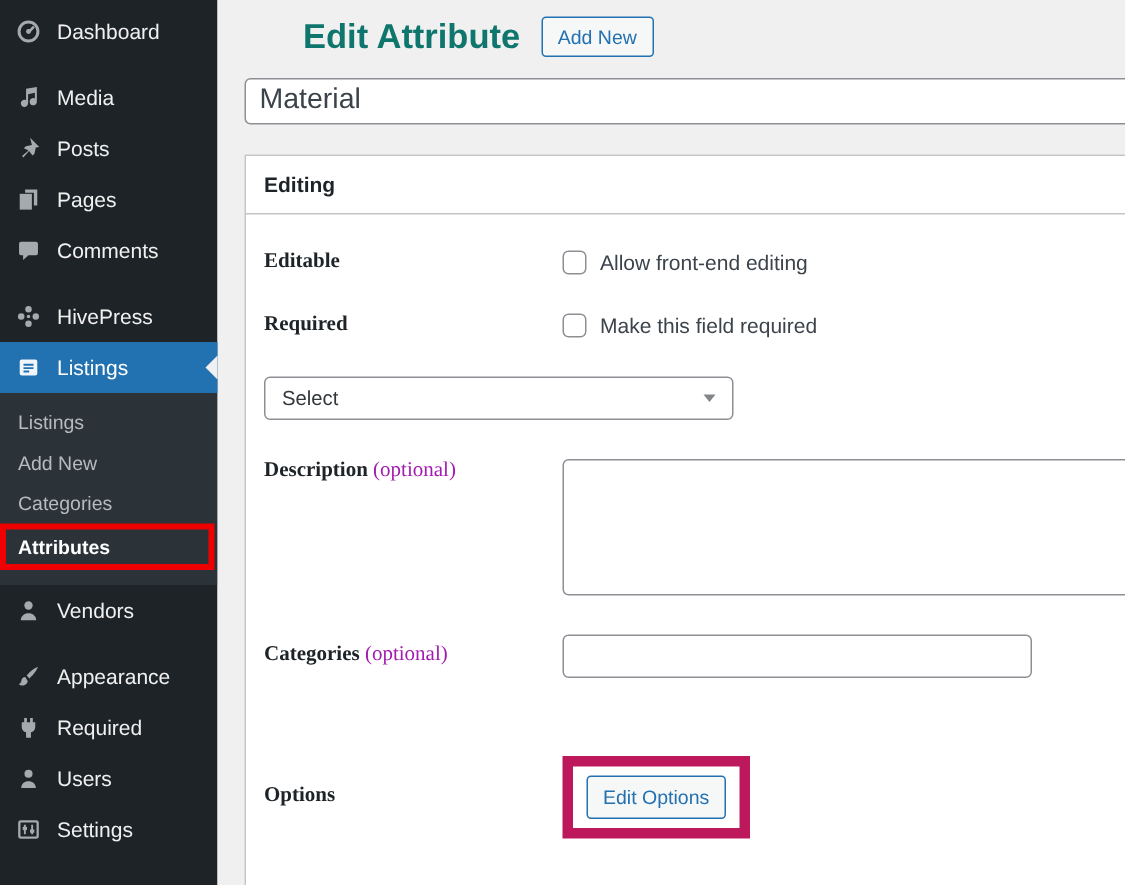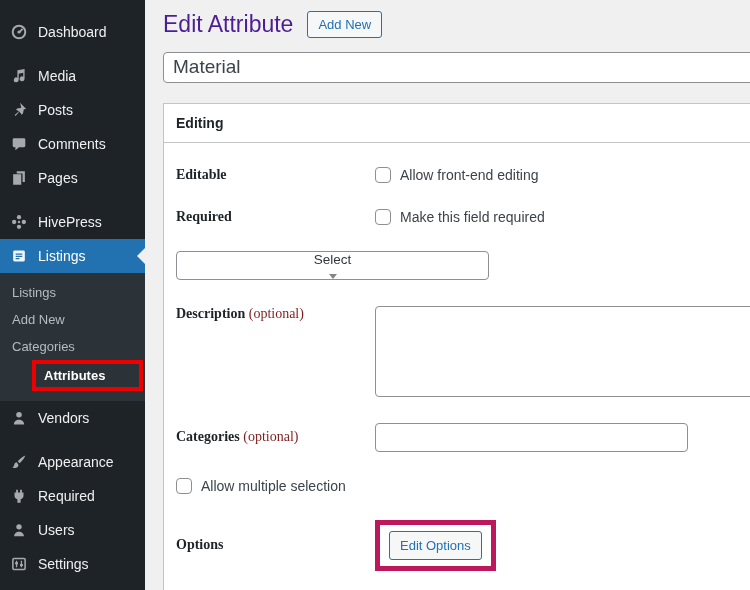--- a/index.html
+++ b/index.html
@@ -6,21 +6,21 @@
   html, body {
     width: 750px; height: 590px; overflow: hidden;
     font-family: "Liberation Sans", sans-serif;
     background: #f0f0f1;
   }
   .app { display: flex; width: 750px; height: 590px; }
 
   
   .sidebar {
     flex: 0 0 145px; width: 145px; background: #1d2327;
-    color: #f0f0f1; font-size: 14px; padding-top: 15px;
+    color: #f0f0f1; font-size: 14px; padding-top: 4px;
   }
   .menu-item {
     display: flex; align-items: center; gap: 9px;
     padding: 7px 8px 7px 9px; min-height: 32px; cursor: pointer;
     position: relative;
   }
   .mi-icon {
     flex: 0 0 20px; width: 20px; height: 20px;
     display: flex; align-items: center; justify-content: center;
     color: #a7aaad;
@@ -33,27 +33,27 @@
     border: 8px solid transparent; border-right-color: #f0f0f1;
   }
   .menu-sep { height: 10px; }
   .submenu { background: #2c3338; padding: 6px 0 10px; }
   .submenu-item {
     display: block; padding: 6px 12px; font-size: 13px;
     color: #b6bbbf; cursor: pointer;
   }
   .submenu-item.current { color: #fff; font-weight: 700; }
   .submenu-item.highlighted {
-    border: 4px solid #ee0000; padding: 4px 8px; margin-right: 2px; margin-left: 32px;
+    border: 4px solid #ee0000; padding: 4px 8px; margin-right: 2px;
   }
 
   
   .content { flex: 1; padding: 10px 0 0 18px; background: #f0f0f1; }
   .page-header { display: flex; align-items: center; gap: 14px; margin-bottom: 13px; }
-  .page-title { font-size: 23px; font-weight: 400; color: #4c1d95; line-height: 1.25; }
+  .page-title { font-size: 23px; font-weight: 700; color: #0f766e; line-height: 1.25; margin-left: 39px; }
   .add-new-btn {
     font-size: 13px; line-height: 1; padding: 6px 10px;
     border: 1px solid #2271b1; border-radius: 3px;
     background: #f6f7f7; color: #2271b1; cursor: pointer;
     font-family: "Liberation Sans", sans-serif;
   }
   .title-input {
     display: block; width: 640px; height: 31px;
     font-size: 19px; padding: 3px 9px; margin-bottom: 20px;
     border: 1px solid #8c8f94; border-radius: 4px;
@@ -62,46 +62,46 @@
   }
   .postbox { width: 640px; background: #fff; border: 1px solid #c3c4c7; min-height: 470px; }
   .postbox-header {
     padding: 11px 12px; border-bottom: 1px solid #c3c4c7;
     font-size: 14px; font-weight: 700; color: #1d2327;
   }
   .postbox-body { padding: 24px 12px 12px; }
   .field-row { display: flex; align-items: center; margin-bottom: 26px; }
   .field-row.align-top { align-items: flex-start; }
   .field-label { flex: 0 0 199px; font-size: 14px; font-weight: 700; color: #1d2327; font-family: Liberation Serif, serif; }
-  .field-label .optional { font-weight: 400; color: #7f1d1d; }
+  .field-label .optional { font-weight: 400; color: #a21caf; }
   .checkbox-wrap { display: flex; align-items: flex-end; gap: 9px; font-size: 14px; color: #3c434a; cursor: pointer; }
   .checkbox {
     width: 16px; height: 16px; border: 1px solid #8c8f94;
     border-radius: 4px; background: #fff; cursor: pointer; flex: 0 0 16px;
   }
   .select-box {
     width: 313px; height: 29px; border: 1px solid #8c8f94; border-radius: 4px;
     background: #fff; display: flex; align-items: center; justify-content: space-between;
-    padding: 0 11px; font-size: 13.5px; color: #32373c; cursor: pointer; flex-direction: column;
+    padding: 0 11px; font-size: 13.5px; color: #32373c; cursor: pointer;
   }
   .select-arrow {
     width: 0; height: 0; border-left: 4px solid transparent;
     border-right: 4px solid transparent; border-top: 5px solid #838689;
   }
   .desc-textarea {
     width: 480px; height: 91px; border: 1px solid #8c8f94; border-radius: 4px;
     background: #fff; resize: none; outline: none; padding: 6px 8px;
     font-family: "Liberation Sans", sans-serif; font-size: 13px; color: #3c434a;
   }
   .text-input {
     width: 313px; height: 29px; border: 1px solid #8c8f94; border-radius: 4px;
     background: #fff; padding: 0 9px; font-size: 13px; color: #3c434a; outline: none;
     font-family: "Liberation Sans", sans-serif;
   }
-  .red-frame { display: inline-block; border: 5px solid #be185d; padding: 6px 9px; line-height: 0; }
+  .red-frame { display: inline-block; border: 7px solid #be185d; padding: 6px 9px; line-height: 0; }
   .btn-secondary {
     font-size: 13px; line-height: 1; padding: 7px 10px;
     border: 1px solid #2271b1; border-radius: 3px;
     background: #f6f7f7; color: #2271b1; cursor: pointer;
     font-family: "Liberation Sans", sans-serif;
   }
   svg { display: block; }
 </style>
 </head>
 <body>
@@ -137,34 +137,34 @@
         <svg width="18" height="18" viewBox="0 0 20 20" fill="currentColor">
             <path d="M11.2 2l6.8 6.8-2.6.5-1 4.5-1.4 1.4-2.6-3.4-4.2 4.8-1-1 4.8-4.2L6.6 9.8 8 8.4l4.5-1z"></path>
           </svg>
       </span>
       <span class="mi-label">Posts</span>
     </div>
 
     <div class="menu-item">
       <span class="mi-icon">
         <svg width="18" height="18" viewBox="0 0 20 20" fill="currentColor">
-            <path d="M4.5 3.5h11a1.5 1.5 0 0 1 1.5 1.5v7a1.5 1.5 0 0 1-1.5 1.5H10l-4 3.5v-3.5H4.5A1.5 1.5 0 0 1 3 12V5a1.5 1.5 0 0 1 1.5-1.5z"></path>
-          </svg>
-      </span>
-      <span class="mi-label">Comments</span>
-    </div>
-
-    <div class="menu-item">
-      <span class="mi-icon">
-        <svg width="18" height="18" viewBox="0 0 20 20" fill="currentColor">
             <path d="M7.5 2.5h9v12h-2.5V5h-6.5z"></path>
             <path d="M3.5 5.8h9v11.7h-9z"></path>
           </svg>
       </span>
       <span class="mi-label">Pages</span>
+    </div>
+
+    <div class="menu-item">
+      <span class="mi-icon">
+        <svg width="18" height="18" viewBox="0 0 20 20" fill="currentColor">
+            <path d="M4.5 3.5h11a1.5 1.5 0 0 1 1.5 1.5v7a1.5 1.5 0 0 1-1.5 1.5H10l-4 3.5v-3.5H4.5A1.5 1.5 0 0 1 3 12V5a1.5 1.5 0 0 1 1.5-1.5z"></path>
+          </svg>
+      </span>
+      <span class="mi-label">Comments</span>
     </div>
 
     <div class="menu-sep"></div>
 
     <div class="menu-item">
       <span class="mi-icon">
         <svg width="18" height="18" viewBox="0 0 20 20" fill="currentColor">
             <circle cx="10" cy="4.6" r="2.4"></circle>
             <circle cx="4.6" cy="10" r="2.4"></circle>
             <circle cx="15.4" cy="10" r="2.4"></circle>
@@ -293,24 +293,20 @@
 
         <div class="field-row">
           <div class="field-label">
             <span>Categories</span>
             <span class="optional">(optional)</span>
           </div>
           <input class="text-input" type="text" style="">
         </div>
 
         <div class="field-row">
-          <div class="checkbox-wrap">
-            <span class="checkbox"></span>
-            <span>Allow multiple selection</span>
-          </div>
         </div>
 
         <div class="field-row">
           <div class="field-label">Options</div>
           <div class="red-frame">
             <button class="btn-secondary">Edit Options</button>
           </div>
         </div>
 
       </div>

